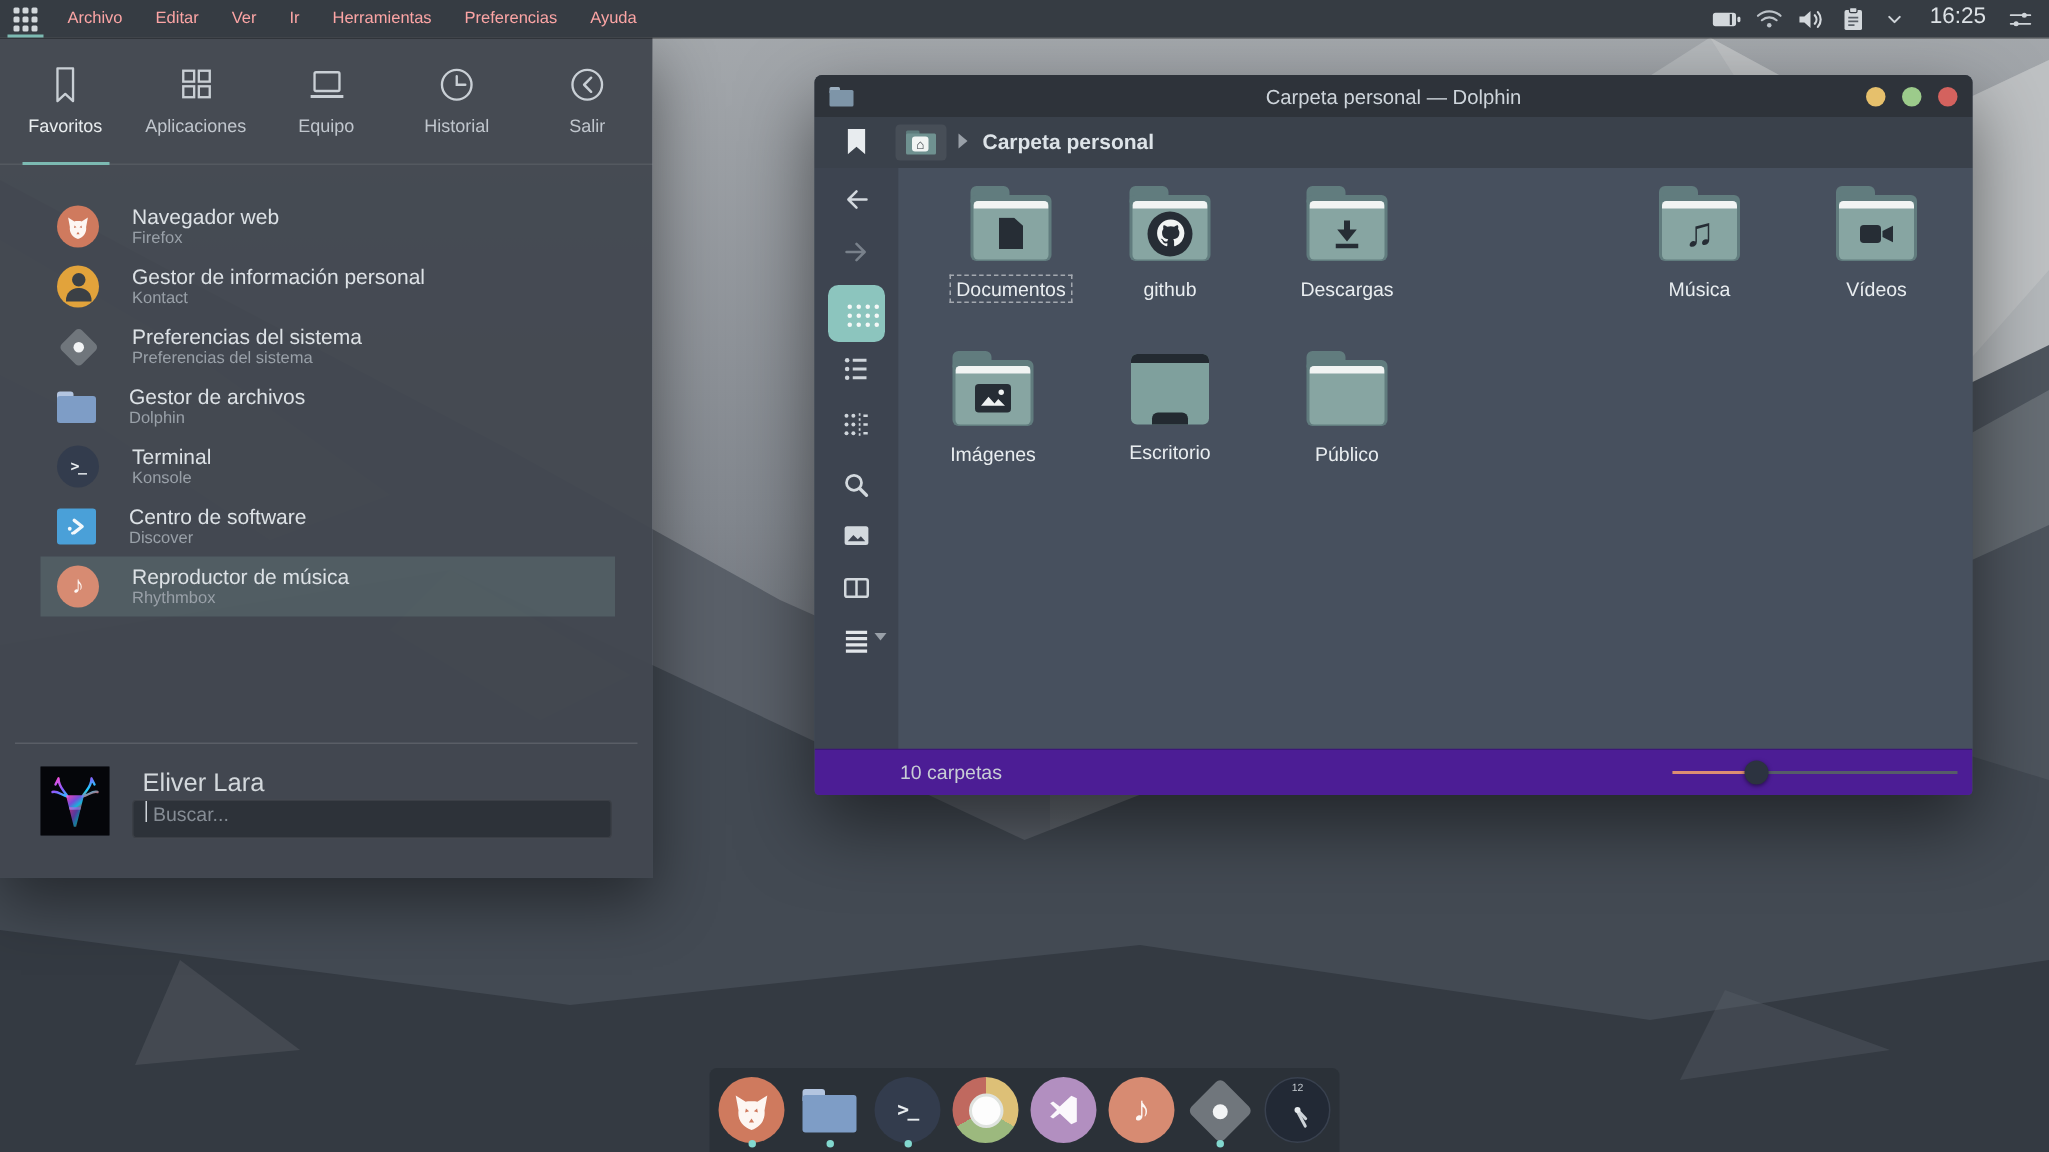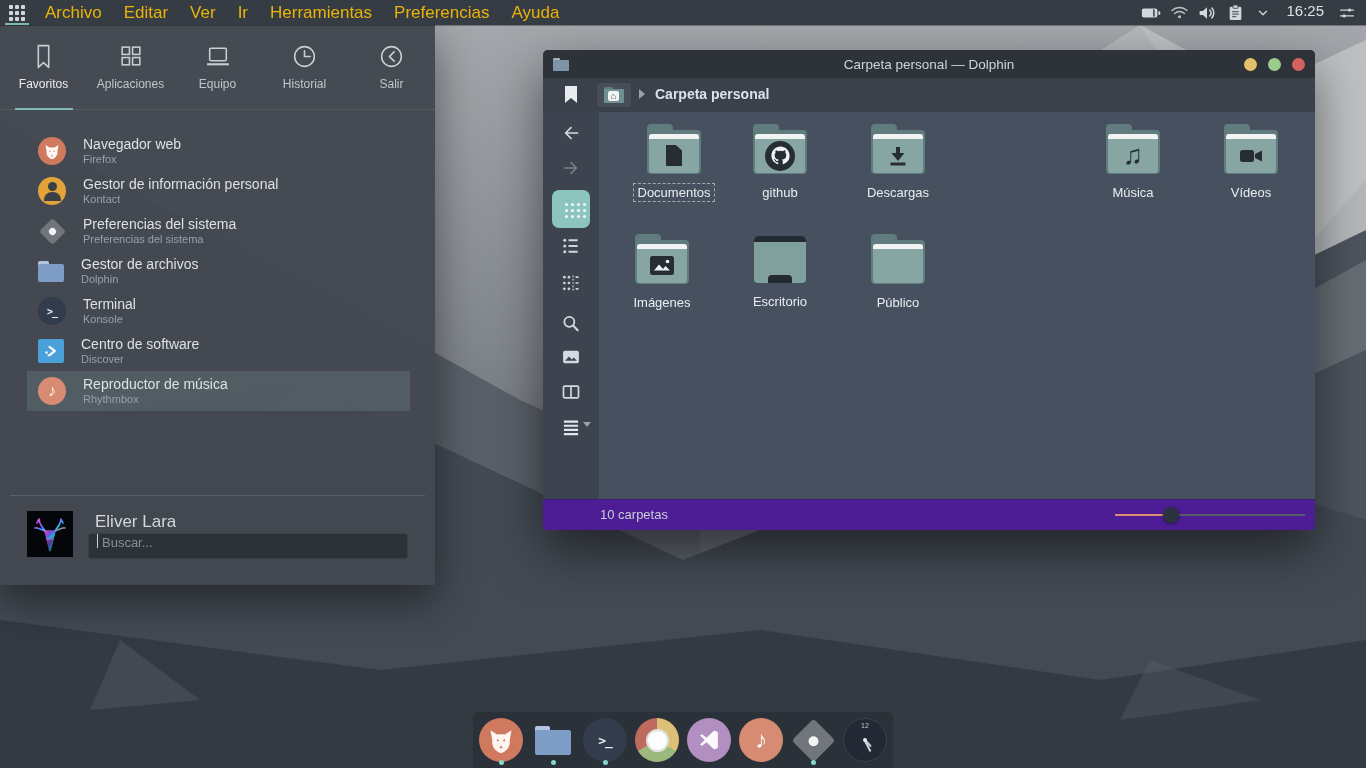--- a/index.html
+++ b/index.html
@@ -11,35 +11,35 @@
   #wallpaper{position:absolute;inset:0;}
 
   
   .menubar{position:absolute;left:0;top:0;right:0;height:25px;background:#363c43;
     display:flex;align-items:center;z-index:60;box-shadow:0 1px 0 rgba(0,0,0,.3);}
   .gridbtn{position:relative;width:34px;height:25px;display:flex;align-items:center;justify-content:center;}
   .gridbtn .dots{width:4px;height:4px;background:#d3d8dc;border-radius:1px;margin:-12px 0 0 -12px;
     box-shadow:6px 0 #d3d8dc,12px 0 #d3d8dc,0 6px #d3d8dc,6px 6px #d3d8dc,12px 6px #d3d8dc,
                0 12px #d3d8dc,6px 12px #d3d8dc,12px 12px #d3d8dc;}
   .gridbtn::after{content:"";position:absolute;left:5px;right:5px;bottom:0;height:2px;background:#7cbab2;}
-  .menuitem{padding:0 11px;font-size:17px;color:#eab308;line-height:25px;cursor:default;}
+  .menuitem{padding:0 11px;font-size:11px;color:#fca5a5;line-height:25px;cursor:default;}
   .tray{margin-left:auto;display:flex;align-items:flex-start;gap:6px;padding-right:8px;}
   .tray .ticon{width:22px;height:22px;display:flex;align-items:center;justify-content:center;}
   .tray .time{font-size:15px;color:#dde2e6;padding:0 6px;}
 
   
   .launcher{position:absolute;left:0;top:25px;width:435px;height:560px;
     background:rgba(66,72,80,.965);z-index:50;box-shadow:0 16px 40px rgba(0,0,0,.45);}
   .tabs{display:flex;height:84px;border-bottom:1px solid rgba(255,255,255,.08);}
   .tab{flex:1;display:flex;flex-direction:column;align-items:center;justify-content:center;gap:7px;position:relative;}
   .tab .tlabel{font-size:12px;color:#c0c6cd;}
   .tab.active .tlabel{color:#e9edef;}
   .tab.active::after{content:"";position:absolute;left:50%;bottom:-1px;width:58px;margin-left:-29px;height:2px;background:#7cbab2;}
   .apps{position:absolute;left:27px;right:25px;top:106px;}
-  .approw{height:40px;display:flex;align-items:center;padding-left:11px;gap:17px;}
+  .approw{height:40px;display:flex;align-items:center;padding-left:11px;gap:22px;}
   .approw.selected{background:rgba(134,168,166,.22);}
   .approw .atext{display:flex;flex-direction:column;gap:1px;}
   .approw .atitle{font-size:14px;color:#dce1e5;line-height:15px;}
   .approw .asub{font-size:11px;color:#99a0a8;line-height:13px;}
   .divider{position:absolute;left:10px;right:10px;top:470px;height:1px;background:rgba(255,255,255,.13);}
   .avatar{position:absolute;left:27px;top:486px;width:46px;height:46px;background:#05060a;overflow:hidden;}
   .uname{position:absolute;left:95px;top:487px;font-size:17px;color:#d3d8dc;}
   .searchbox{position:absolute;left:88px;top:508px;width:320px;height:26px;background:rgba(29,33,39,.55);
     border:1px solid rgba(255,255,255,.07);border-radius:3px;display:flex;align-items:flex-start;padding:0 8px;box-sizing:border-box;}
   .searchbox .caret{width:1px;height:14px;background:#cfd4d9;margin-right:2px;}

